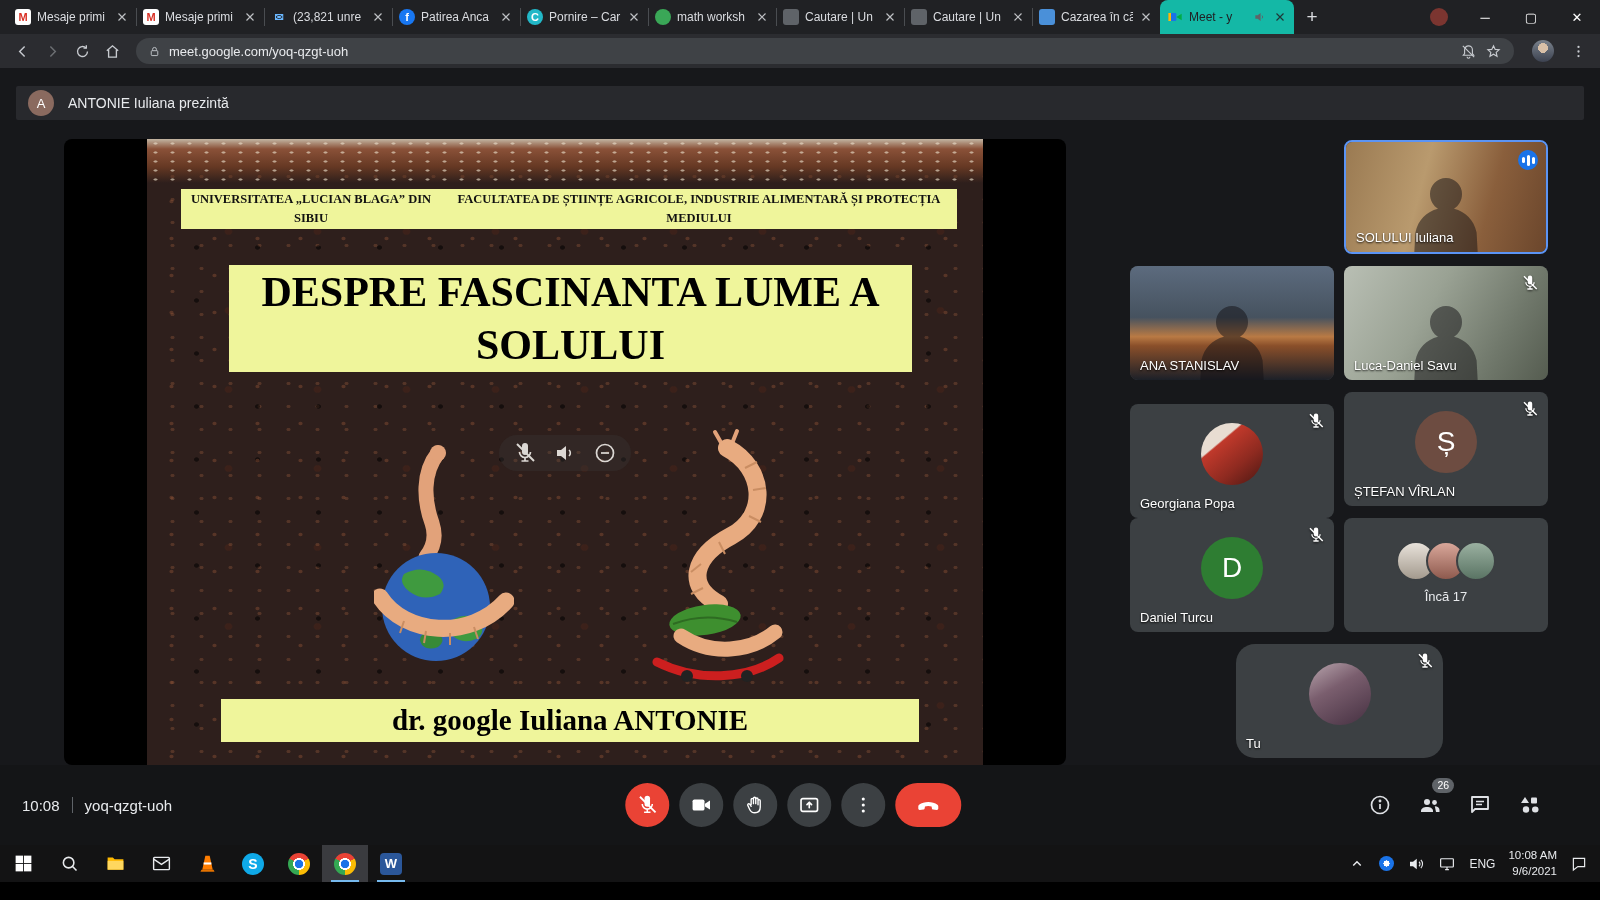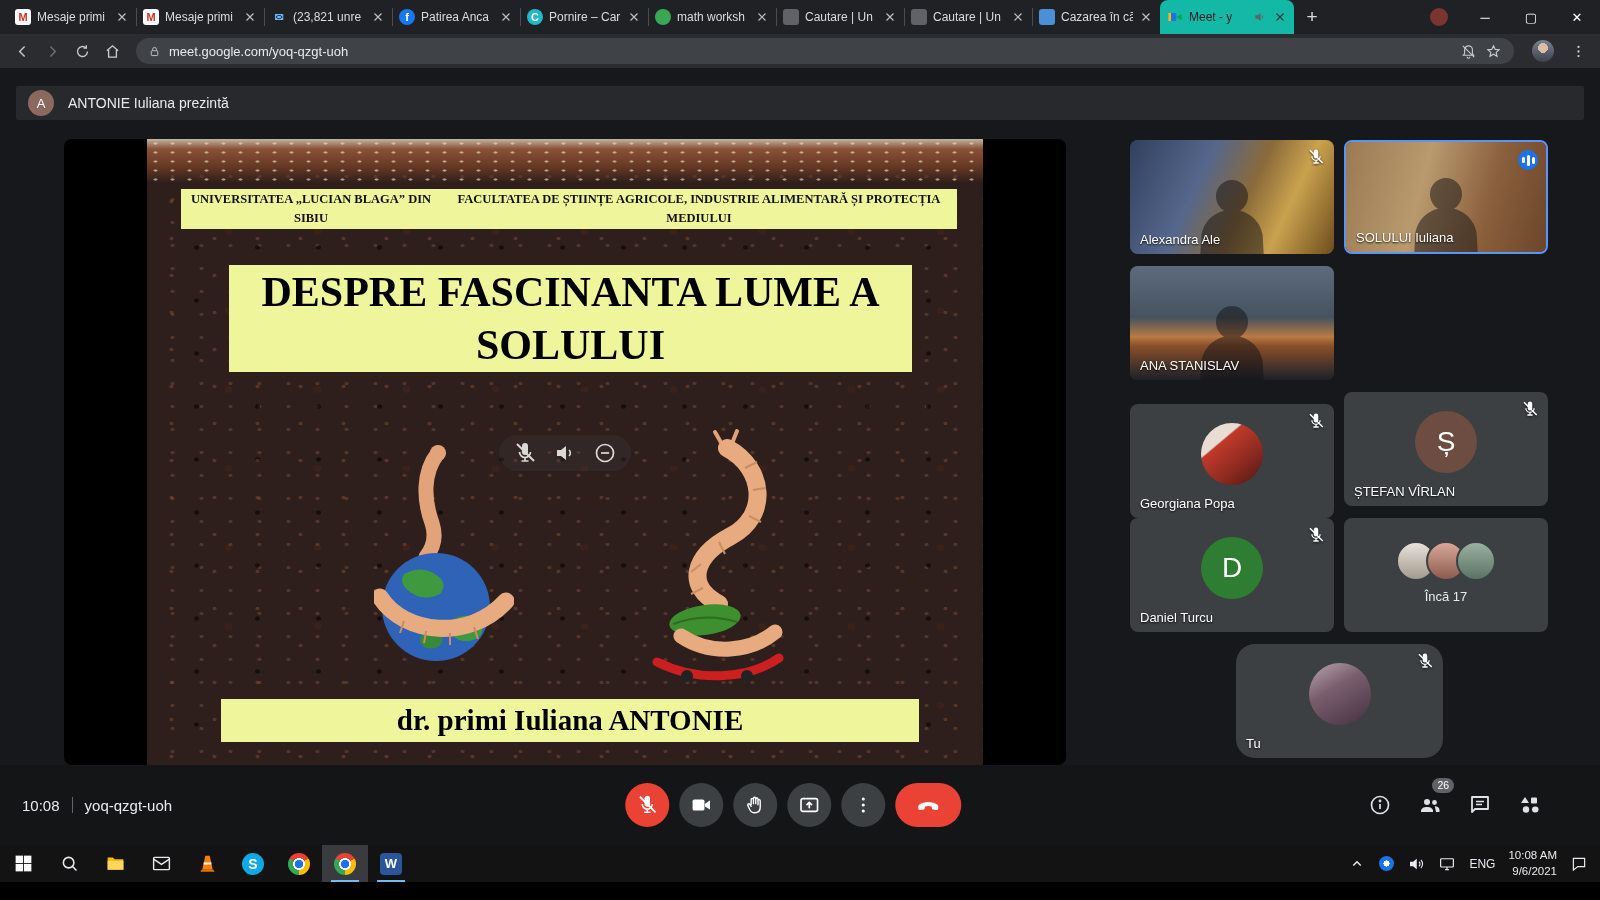--- a/index.html
+++ b/index.html
@@ -339,59 +339,59 @@
         <span class="ov-ic"><svg viewBox="0 0 24 24" fill="currentColor">
               <path d="M4 9v6h4l5 4V5L8 9z"></path>
               <path d="M16 9a4 4 0 0 1 0 6" stroke="currentColor" fill="none" stroke-width="1.6"></path>
             </svg></span>
         <span class="ov-ic"><svg viewBox="0 0 24 24" fill="none" stroke="currentColor" stroke-width="1.7">
               <circle cx="12" cy="12" r="8.5"></circle>
               <path d="M8 12h8"></path>
             </svg></span>
       </div>
 
-      <div class="slide-footer">dr. primi Iuliana ANTONIE</div>
+      <div class="slide-footer">dr. google Iuliana ANTONIE</div>
     </div>
   </div>
 
   <div class="tiles" id="tiles">
-      <div class="tile" style="left: 0px; top: 0px;">
-        <div class="photo ph-alexandra">
-          <svg class="sil" viewBox="0 0 120 86">
-            <path d="M60 6a16 16 0 0 1 16 16c0 6.5-3.4 12-8 14.8 11.5 3 19.8 11 22.6 23.7L92 86H28l1.4-25.5C32.2 47.8 40.5 39.8 52 36.8 47.4 34 44 28.5 44 22A16 16 0 0 1 60 6z" fill="rgba(18,16,20,.5)"></path>
-          </svg>
-        </div>
-        <span class="name">Alexandra Ale</span>
-        <span class="micoff"><svg viewBox="0 0 24 24" fill="none" stroke="currentColor" stroke-width="1.7">
-            <path d="M12 14a3 3 0 0 0 3-3V5a3 3 0 0 0-6 0v6a3 3 0 0 0 3 3z" fill="currentColor" stroke="none"></path>
-            <path d="M6.5 11a5.5 5.5 0 0 0 11 0"></path>
-            <path d="M12 16.5V20M8.5 20h7"></path>
-            <path d="M4 3l17 17" stroke-width="2"></path>
-          </svg></span>
-      </div>
       <div class="tile speaking" style="left: 214px; top: 0px;">
         <div class="photo ph-antonie">
           <svg class="sil" viewBox="0 0 120 86">
             <path d="M60 6a16 16 0 0 1 16 16c0 6.5-3.4 12-8 14.8 11.5 3 19.8 11 22.6 23.7L92 86H28l1.4-25.5C32.2 47.8 40.5 39.8 52 36.8 47.4 34 44 28.5 44 22A16 16 0 0 1 60 6z" fill="rgba(18,16,20,.5)"></path>
           </svg>
         </div>
         <span class="name">SOLULUI Iuliana</span>
         <span class="speak-ind">
           <i style="height:6px"></i>
           <i style="height:11px"></i>
           <i style="height:7px"></i>
         </span>
       </div>
       <div class="tile" style="left: 0px; top: 126px;">
         <div class="photo ph-ana">
           <svg class="sil" viewBox="0 0 120 86">
             <path d="M60 6a16 16 0 0 1 16 16c0 6.5-3.4 12-8 14.8 11.5 3 19.8 11 22.6 23.7L92 86H28l1.4-25.5C32.2 47.8 40.5 39.8 52 36.8 47.4 34 44 28.5 44 22A16 16 0 0 1 60 6z" fill="rgba(18,16,20,.5)"></path>
           </svg>
         </div>
         <span class="name">ANA STANISLAV</span>
+      </div>
+      <div class="tile" style="left: 214px; top: 126px;">
+        <div class="photo ph-luca">
+          <svg class="sil" viewBox="0 0 120 86">
+            <path d="M60 6a16 16 0 0 1 16 16c0 6.5-3.4 12-8 14.8 11.5 3 19.8 11 22.6 23.7L92 86H28l1.4-25.5C32.2 47.8 40.5 39.8 52 36.8 47.4 34 44 28.5 44 22A16 16 0 0 1 60 6z" fill="rgba(18,16,20,.5)"></path>
+          </svg>
+        </div>
+        <span class="name">Luca-Daniel Savu</span>
+        <span class="micoff"><svg viewBox="0 0 24 24" fill="none" stroke="currentColor" stroke-width="1.7">
+            <path d="M12 14a3 3 0 0 0 3-3V5a3 3 0 0 0-6 0v6a3 3 0 0 0 3 3z" fill="currentColor" stroke="none"></path>
+            <path d="M6.5 11a5.5 5.5 0 0 0 11 0"></path>
+            <path d="M12 16.5V20M8.5 20h7"></path>
+            <path d="M4 3l17 17" stroke-width="2"></path>
+          </svg></span>
       </div>
       <div class="tile" style="left: 0px; top: 264px;">
         <span class="av-circle av-georgiana"></span>
         <span class="name">Georgiana Popa</span>
         <span class="micoff"><svg viewBox="0 0 24 24" fill="none" stroke="currentColor" stroke-width="1.7">
             <path d="M12 14a3 3 0 0 0 3-3V5a3 3 0 0 0-6 0v6a3 3 0 0 0 3 3z" fill="currentColor" stroke="none"></path>
             <path d="M6.5 11a5.5 5.5 0 0 0 11 0"></path>
             <path d="M12 16.5V20M8.5 20h7"></path>
             <path d="M4 3l17 17" stroke-width="2"></path>
           </svg></span>

